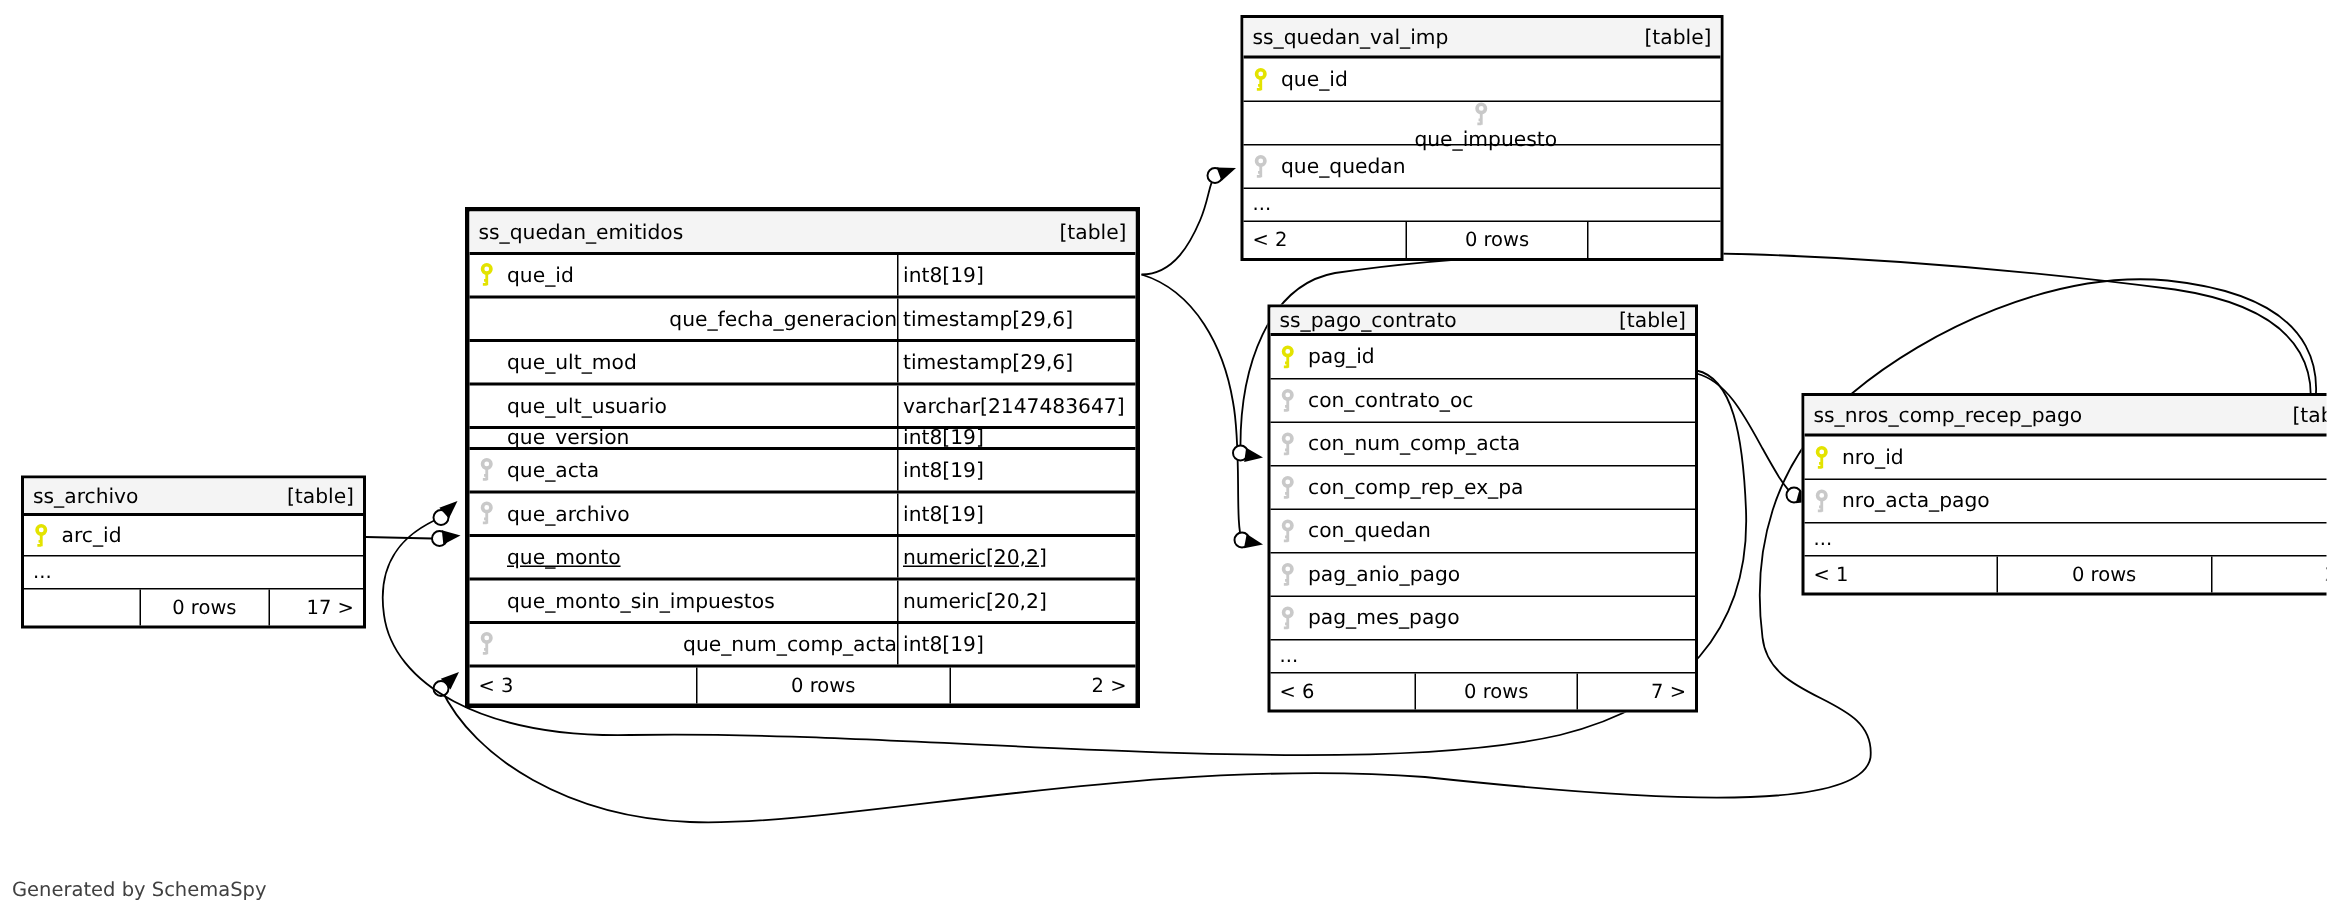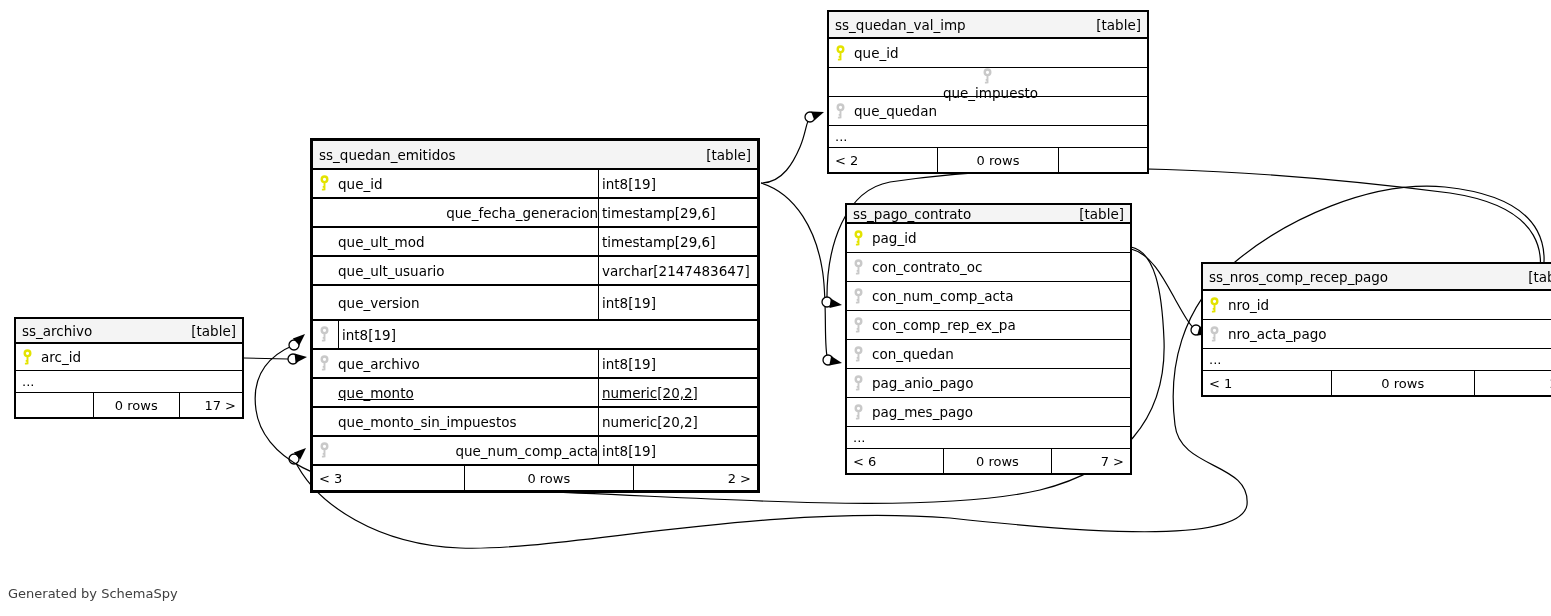--- a/index.html
+++ b/index.html
@@ -111,30 +111,31 @@
       <div class="row" style="height: 29px;">
         <span class="keyicon"></span>
         <span class="name-cell fixed" style="width: 260px;">que_ult_mod</span>
         <div class="type-cell">timestamp[29,6]</div>
       </div>
       <div class="row" style="height: 29px;">
         <span class="keyicon"></span>
         <span class="name-cell fixed" style="width: 260px;">que_ult_usuario</span>
         <div class="type-cell">varchar[2147483647]</div>
       </div>
-      <div class="row" style="height: 35px;">
+      <div class="row" style="height: 14px;">
         <span class="keyicon"></span>
         <span class="name-cell fixed" style="width: 260px;">que_version</span>
         <div class="type-cell">int8[19]</div>
       </div>
       <div class="row" style="height: 29px;">
         <span class="keyicon"><svg viewBox="0 0 13 17" width="13" height="17">
             <circle cx="6.5" cy="4.3" r="2.8" fill="none" stroke="#c9c9c9" stroke-width="2.4"></circle>
             <path d="M6.5 7.1 L6.5 15.2 M6.5 14.6 L3.9 14.6 M6.5 11.9 L4.7 11.9" stroke="#c9c9c9" stroke-width="1.9" fill="none"></path>
           </svg></span>
+        <span class="name-cell fixed" style="width: 260px;">que_acta</span>
         <div class="type-cell">int8[19]</div>
       </div>
       <div class="row" style="height: 29px;">
         <span class="keyicon"><svg viewBox="0 0 13 17" width="13" height="17">
             <circle cx="6.5" cy="4.3" r="2.8" fill="none" stroke="#c9c9c9" stroke-width="2.4"></circle>
             <path d="M6.5 7.1 L6.5 15.2 M6.5 14.6 L3.9 14.6 M6.5 11.9 L4.7 11.9" stroke="#c9c9c9" stroke-width="1.9" fill="none"></path>
           </svg></span>
         <span class="name-cell fixed" style="width: 260px;">que_archivo</span>
         <div class="type-cell">int8[19]</div>
       </div>

